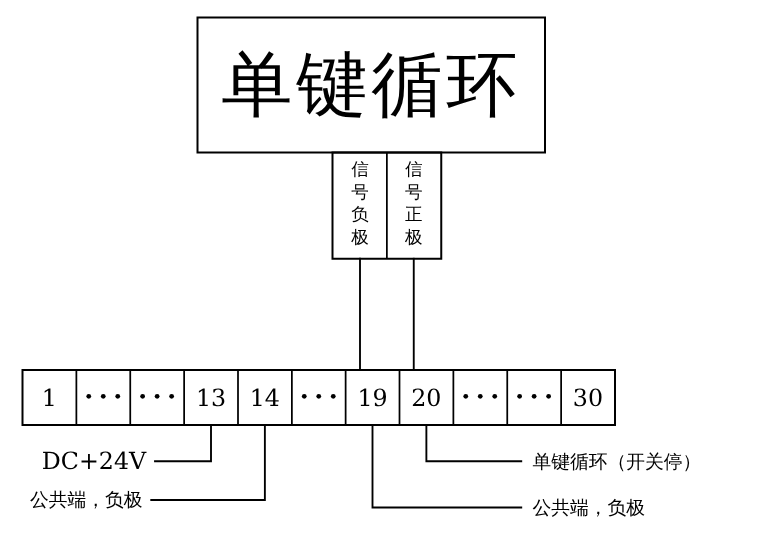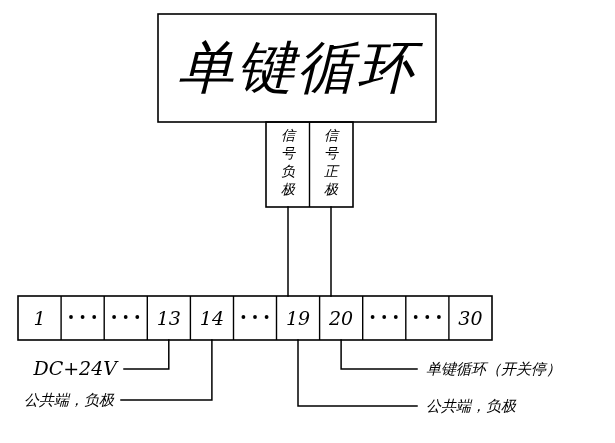--- a/index.html
+++ b/index.html
@@ -10,21 +10,20 @@
   body {
     width: 615px;
     height: 443px;
     font-family: "Liberation Sans", sans-serif;
     overflow: hidden;
   }
   #diagram-root {
     position: relative;
     width: 615px;
     height: 439px;
-    font-style: italic;
   }
   svg#wiring {
     position: absolute;
     top: 0;
     left: 0;
     width: 615px;
     height: 443px;
   }
   .box-line {
     fill: none;

